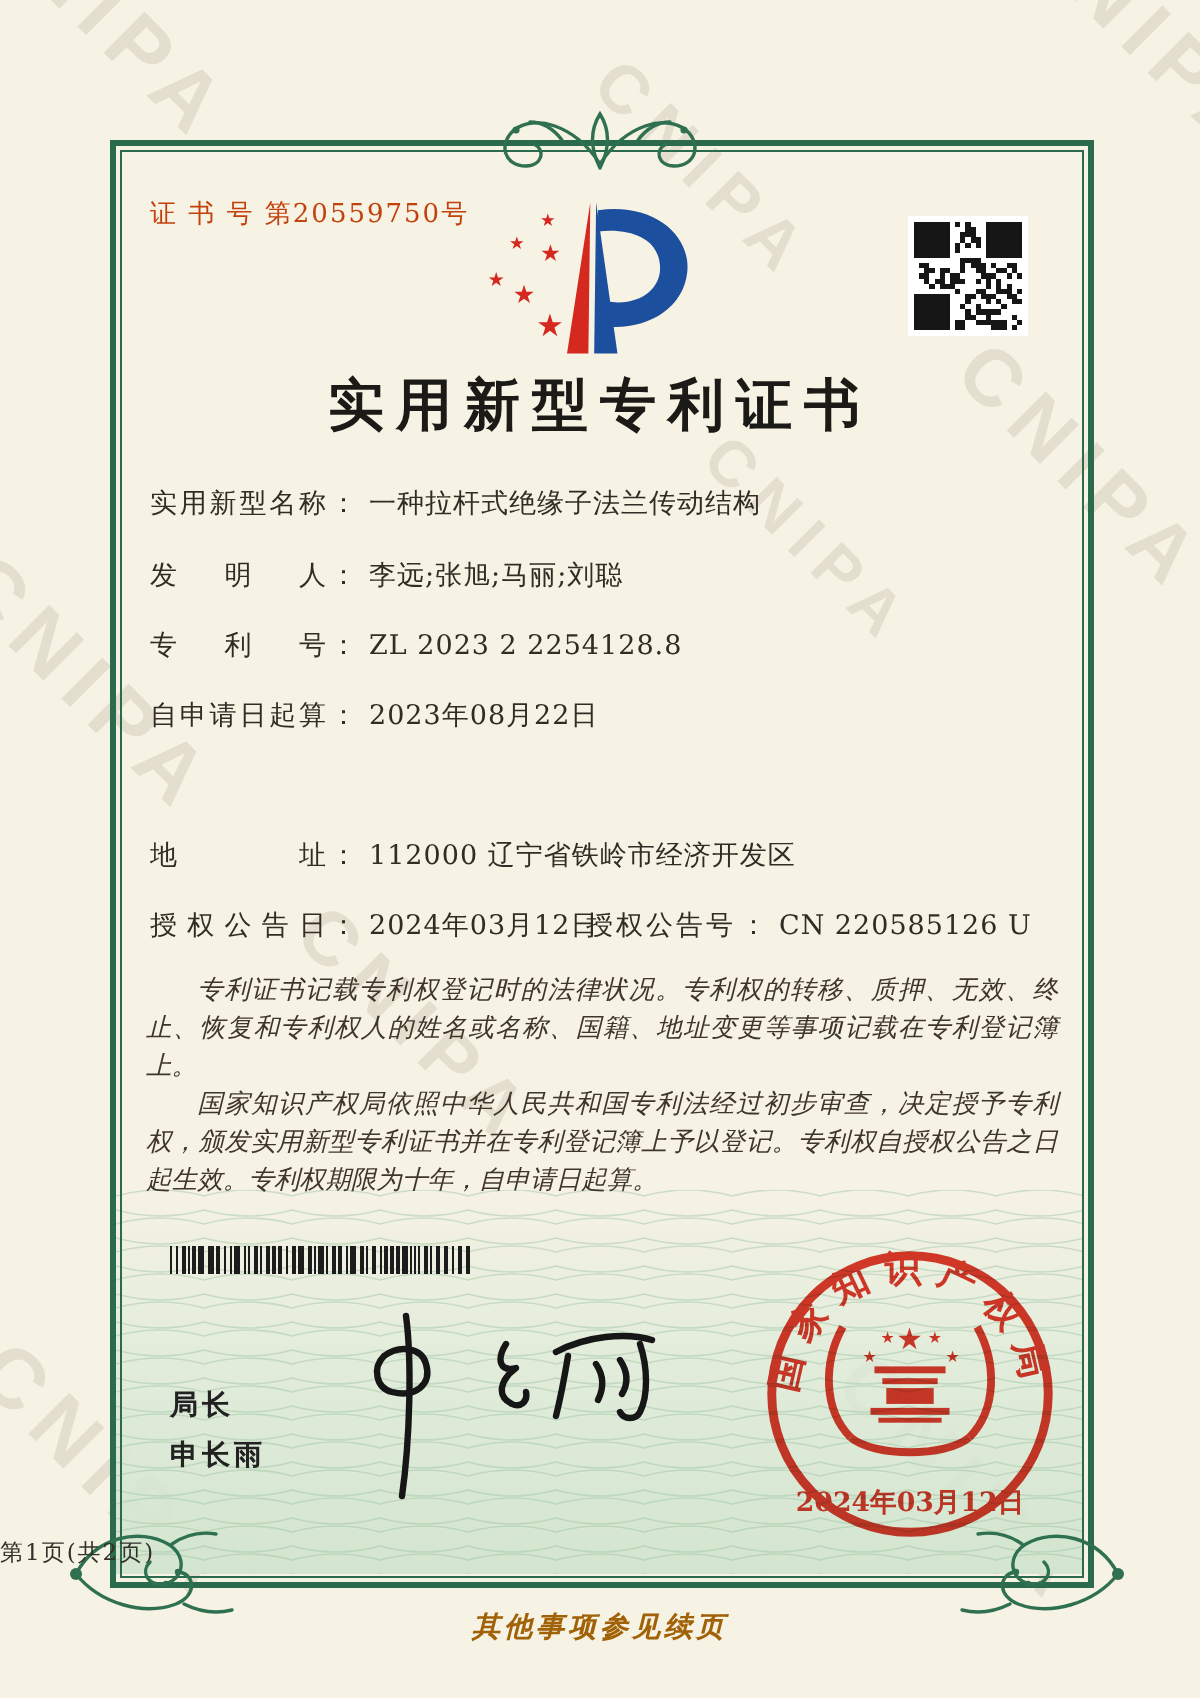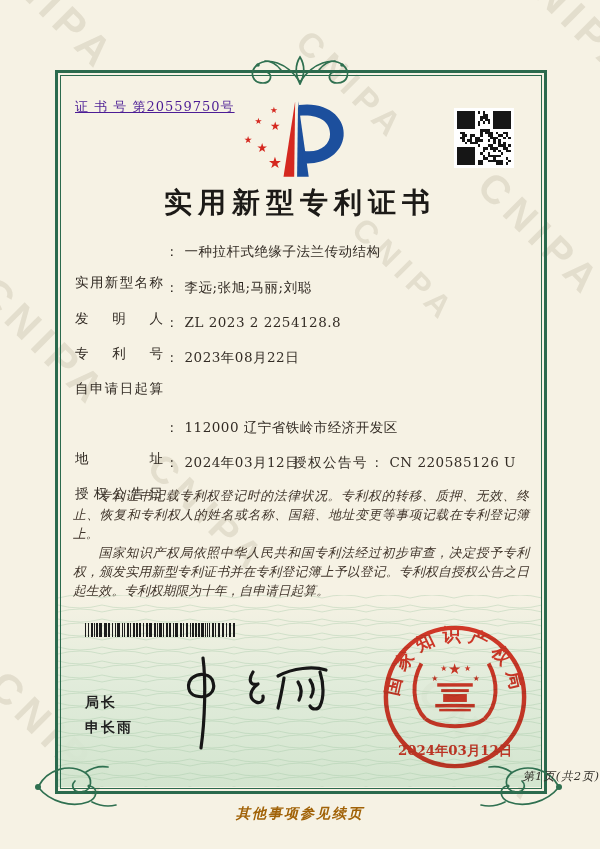--- a/index.html
+++ b/index.html
@@ -16,50 +16,50 @@
   #waves path{fill:none;stroke:#9cc49f;stroke-width:.8;opacity:.45;}
   
   .frame{position:absolute;left:55px;top:70px;width:486px;height:718px;z-index:3;
          border:3px solid #2b6a4d;}
   .frame::before{content:"";position:absolute;inset:2px;border:1px solid #2b6a4d;}
   .flourish{position:absolute;z-index:4;}
   .flourish path{fill:none;stroke:#2f7050;stroke-width:1.7;stroke-linecap:round;}
   .flourish circle{fill:#2f7050;}
   .fl-br{transform:scaleX(-1);}
   
-  .certno{position:absolute;left:75px;top:98px;z-index:5;font-size:13px;letter-spacing:1px;color:#4c1d95;text-decoration:underline;}
+  .certno{position:absolute;left:75px;top:98px;z-index:5;font-size:13px;letter-spacing:1px;color:#c2410c;}
   .logo{position:absolute;left:237px;top:95px;z-index:5;}
   .qr{position:absolute;left:454px;top:108px;width:60px;height:60px;background:#fff;padding:3px;
       box-sizing:border-box;z-index:5;}
   .qr svg{width:100%;height:100%;}
   .qr rect{fill:#161616;shape-rendering:crispEdges;}
   .title{position:absolute;left:0;right:0;top:184px;z-index:5;text-align:center;font-size:28px;
          font-weight:bold;letter-spacing:6px;color:#1c1a17;}
   .row{position:absolute;left:75px;width:460px;z-index:5;font-size:13.5px;color:#332c25;white-space:nowrap;}
-  .flabel{display:inline-block;width:88px;text-align:justify;text-align-last:justify;vertical-align:top;margin-top:31px;}
+  .flabel{display:inline-block;width:88px;text-align:justify;text-align-last:justify;vertical-align:top;}
   .colon{margin:0 6px 0 2px;}
   .fvalue{letter-spacing:.5px;font-weight:400;}
   .grant-right{position:absolute;left:218px;top:0;}
   .grant-right .flabel2{letter-spacing:1.5px;}
   .paras{position:absolute;left:73px;top:486px;width:456px;z-index:5;}
   .paras p{margin:0;font-size:12.8px;line-height:19px;text-indent:2em;text-align:justify;
            color:#40352b;font-style:italic;}
   .barcode{position:absolute;left:85px;top:623px;z-index:5;}
   .barcode rect{fill:#1c1c1c;shape-rendering:crispEdges;}
   .director{position:absolute;left:85px;z-index:6;font-size:14px;font-weight:bold;color:#222;
             font-family:"Liberation Sans",sans-serif;letter-spacing:2px;}
   .sig{position:absolute;left:178px;top:650px;z-index:6;}
   .sig path{fill:none;stroke:#161616;stroke-width:3.2;stroke-linecap:round;stroke-linejoin:round;}
   .seal{position:absolute;left:376px;top:620px;z-index:7;opacity:.93;mix-blend-mode:multiply;}
   .seal .red{fill:#dd2b1c;}
   .seal .ring{fill:none;stroke:#dd2b1c;stroke-width:4.5;}
   .seal .wreath{fill:none;stroke:#dd2b1c;stroke-width:4;}
   .seal text{font-family:"DejaVu Serif",serif;}
-  .pageinfo{position:absolute;left:0;right:0;top:769px;z-index:5;text-align:right;font-size:11.5px;
-            color:#33302a;letter-spacing:1px;font-style:italic;}
+  .pageinfo{position:absolute;left:0;right:0;top:769px;z-index:5;text-align:left;font-size:11.5px;
+            color:#33302a;letter-spacing:1px;}
   .continuation{position:absolute;left:0;right:0;top:805px;z-index:5;text-align:center;font-size:14px;
                 font-style:italic;font-weight:bold;color:#a16207;letter-spacing:2px;}
 </style>
 </head>
 <body>
 
 <div class="paper">
 
   <div class="wm-layer">
       <div class="wm" style="left: -30px; top: -18px; font-size: 42px;">CNIPA</div>

